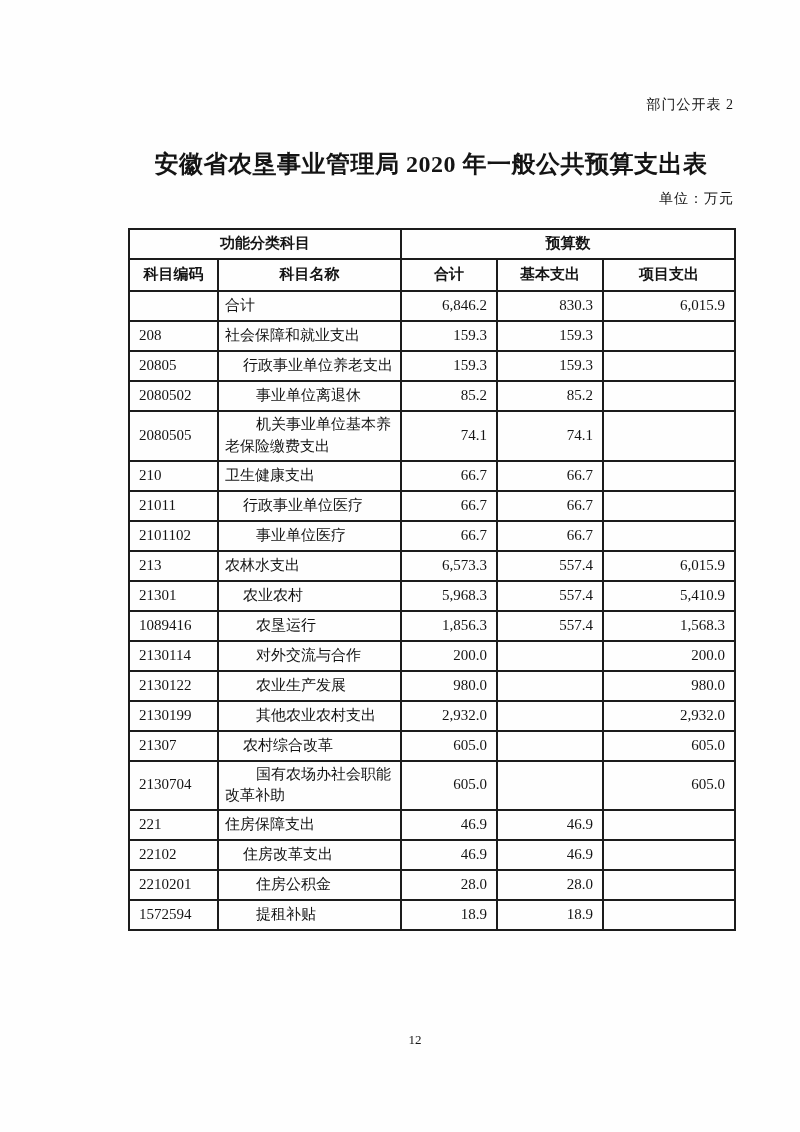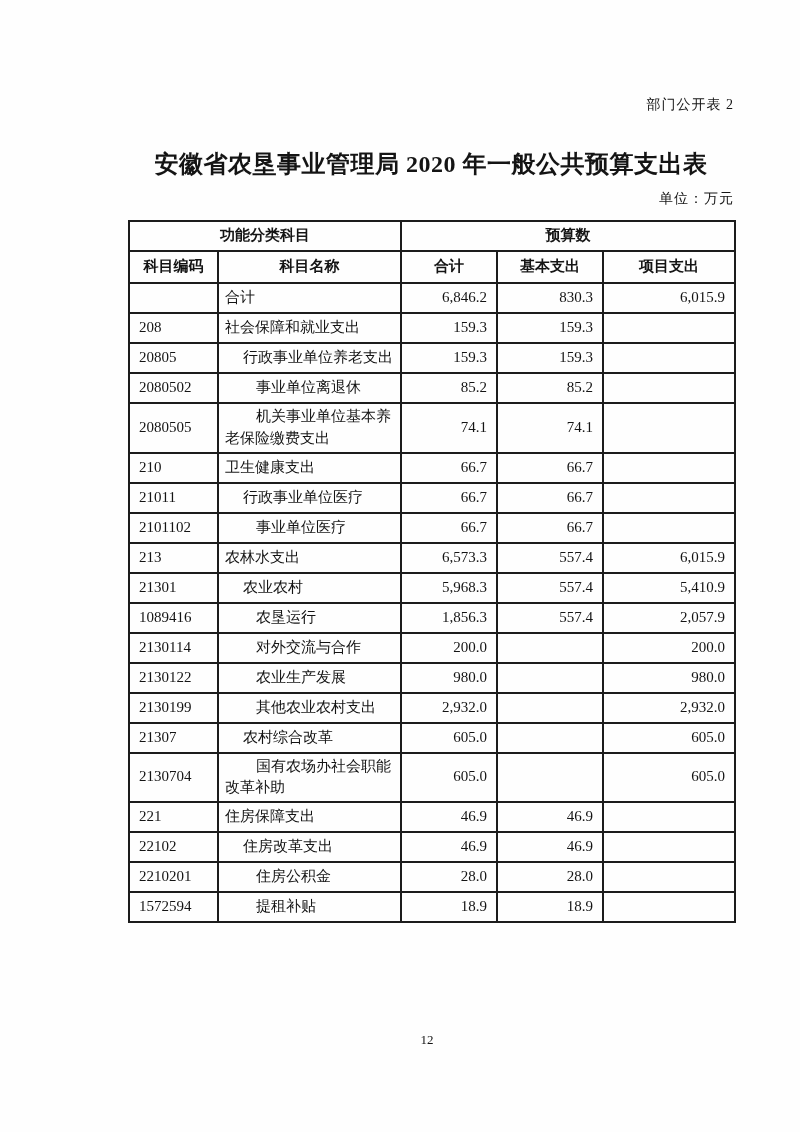--- a/index.html
+++ b/index.html
@@ -38,21 +38,21 @@
     white-space: nowrap;
   }
   .unit-note {
     margin-top: 10px;
     text-align: right;
     font-size: 14px;
     letter-spacing: 1px;
     font-family: Liberation Serif, serif;
   }
   table.budget {
-    margin-top: 12px;
+    margin-top: 20px;
     width: 606px;
     border-collapse: collapse;
     table-layout: fixed;
   }
   table.budget th,
   table.budget td {
     border: 2px solid #1c1c1c;
     font-size: 15px;
     line-height: 1.45;
     vertical-align: middle;
@@ -79,21 +79,21 @@
   td.name.indent-1 { text-indent: 18px; }
   td.name.indent-2 { text-indent: 31px; }
   td.num {
     text-align: right;
     padding-right: 9px;
     font-family: "Liberation Serif", "DejaVu Serif", serif;
   }
   .page-number {
     position: absolute;
     top: 1032px;
-    left: 124px;
+    left: 112px;
     width: 606px;
     text-align: center;
     font-size: 13px;
   }
 </style>
 </head>
 <body>
 
 <div class="page">
   <div class="content">
@@ -204,21 +204,21 @@
     <td class="num">5,968.3</td>
     <td class="num">557.4</td>
     <td class="num">5,410.9</td>
   </tr>
 
   <tr>
     <td class="code">1089416</td>
     <td class="name indent-2">农垦运行</td>
     <td class="num">1,856.3</td>
     <td class="num">557.4</td>
-    <td class="num">2,057.9</td>
+    <td class="num">1,568.3</td>
   </tr>
 
   <tr>
     <td class="code">2130114</td>
     <td class="name indent-2">对外交流与合作</td>
     <td class="num">200.0</td>
     <td class="num"></td>
     <td class="num">200.0</td>
   </tr>
 

